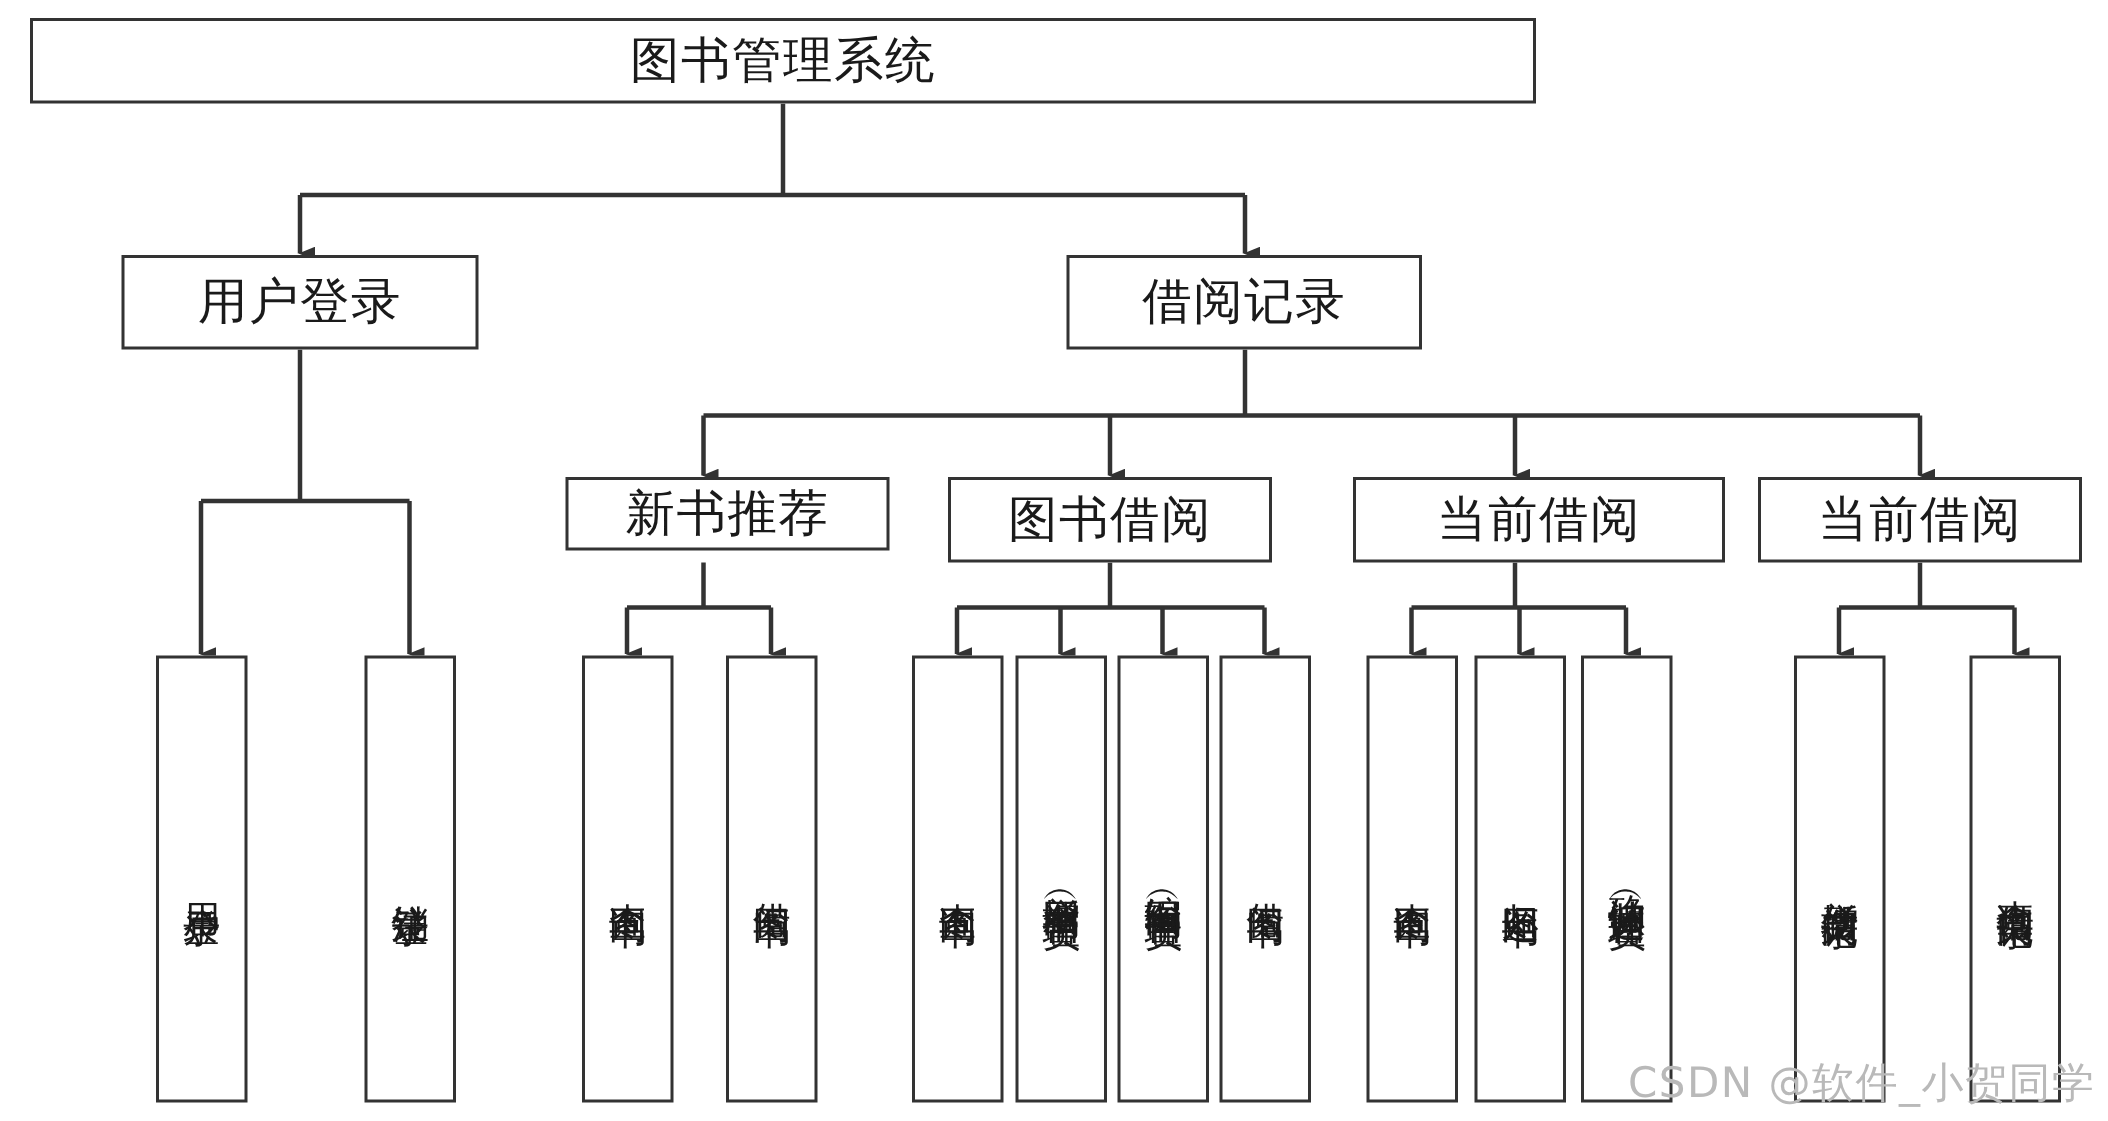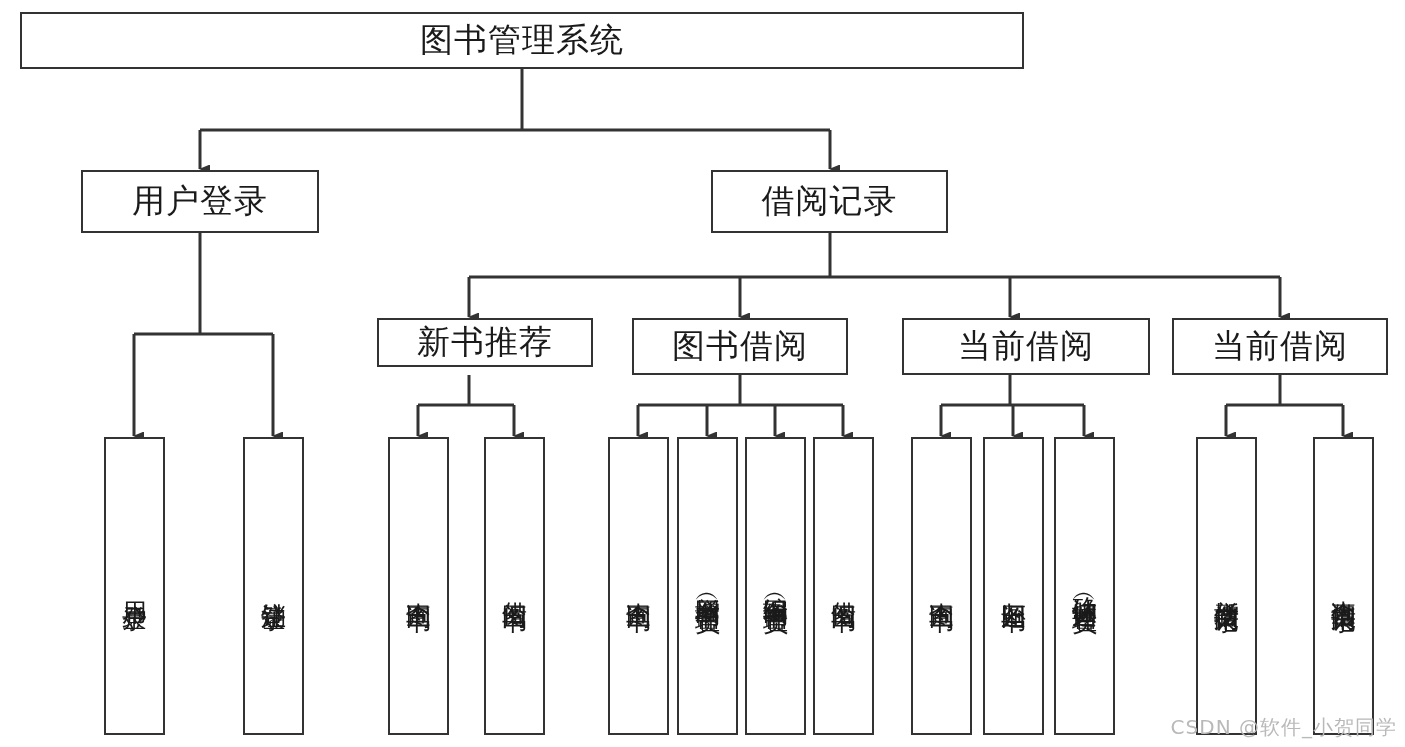--- a/index.html
+++ b/index.html
@@ -50,21 +50,21 @@
     left: 0;
     top: 0;
     width: 1405px;
     height: 747px;
     pointer-events: none;
   }
   .watermark {
     position: absolute;
     right: 8px;
     bottom: 6px;
-    font-size: 20px;
+    font-size: 28px;
     color: #b9b9b9;
     letter-spacing: 1px;
     white-space: nowrap;
   }
 </style>
 </head>
 <body>
 
 <div id="canvas">
 

